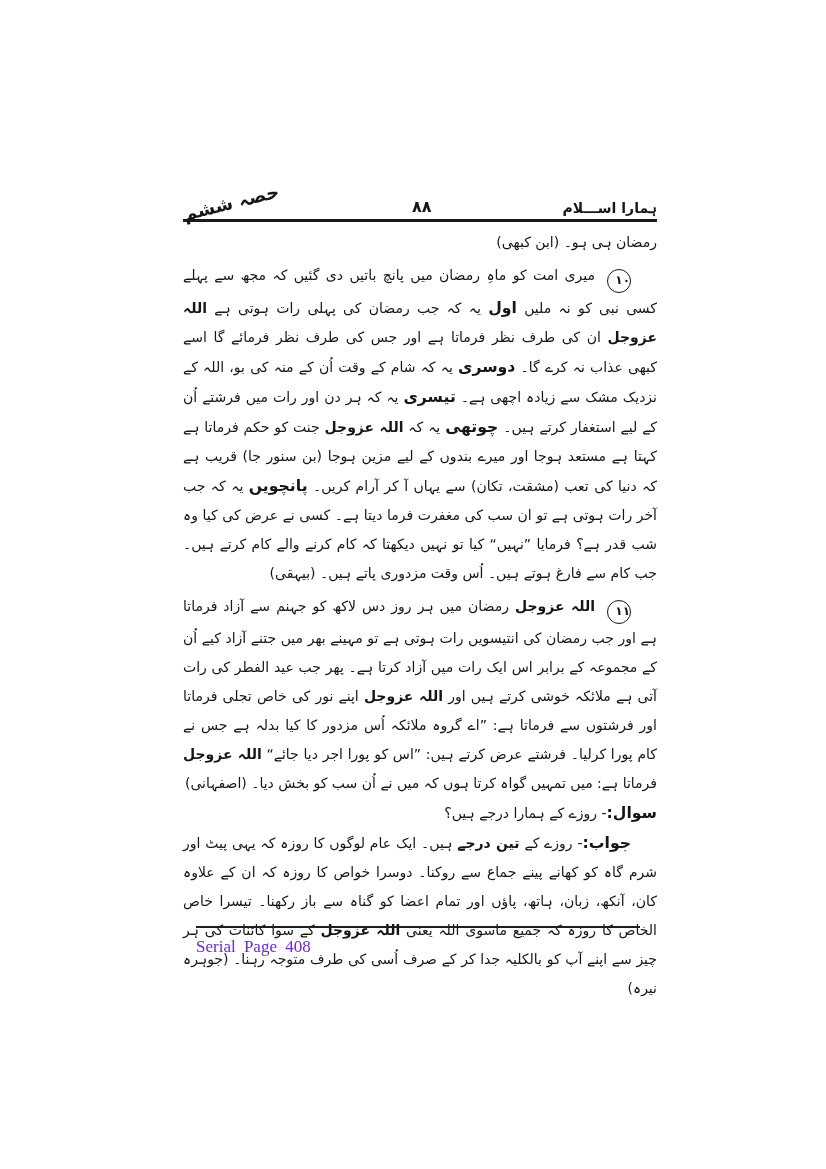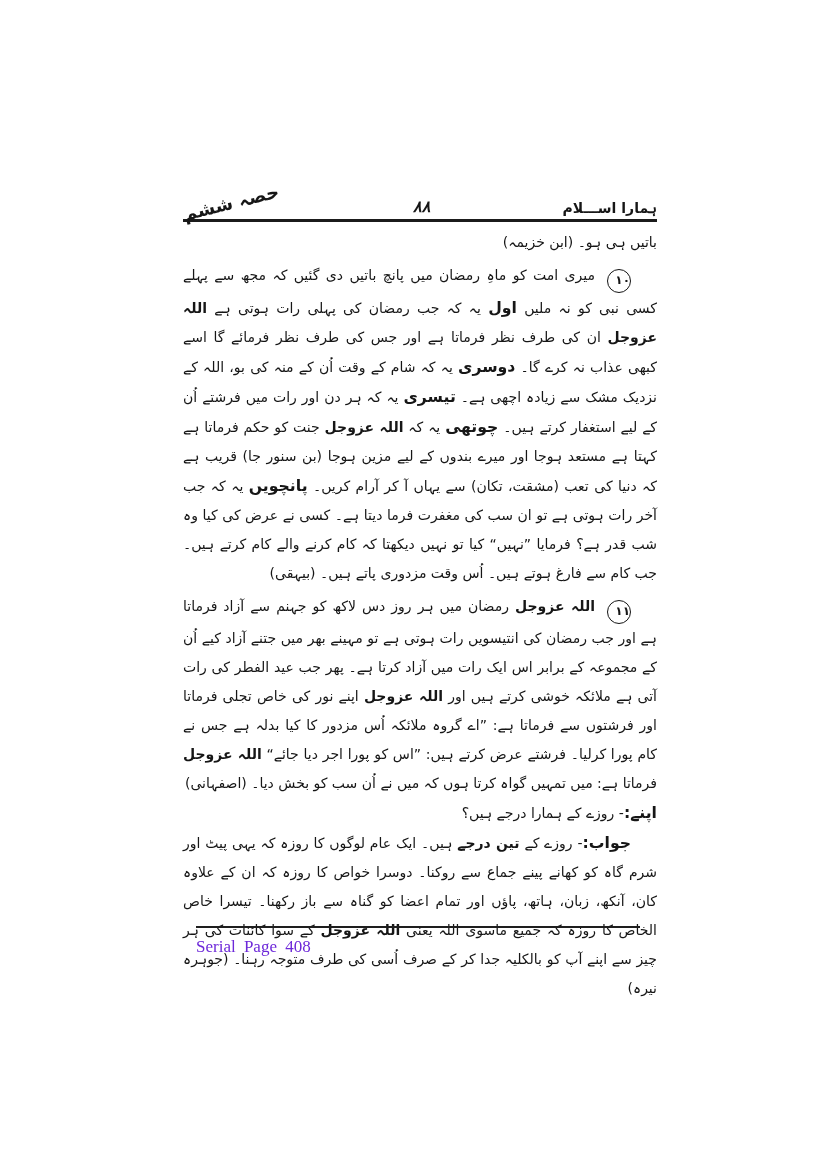--- a/index.html
+++ b/index.html
@@ -29,21 +29,20 @@
     border-bottom: 3px solid #1b1b1b;
   }
   .book-title {
     font-size: 14px;
     font-weight: bold;
     letter-spacing: 0.5px;
   }
   .page-number {
     font-size: 16px;
     font-weight: bold;
-    font-style: italic;
   }
   .part-title {
     display: inline-block;
     font-size: 18px;
     font-weight: bold;
     transform: rotate(-14deg) translateY(-3px);
     transform-origin: center;
   }
   
   .body-text {
@@ -102,27 +101,27 @@
   <div class="content">
 
     <div class="header-row">
       <span class="book-title">ہمارا اســـلام</span>
       <span class="page-number">۸۸</span>
       <span class="part-title">حصہ ششم</span>
     </div>
 
     <div class="body-text">
 
-      <p class="intro-line">باتیں ہی ہو۔ (ابن خزیمہ)</p>
+      <p class="intro-line">رمضان ہی ہو۔ (ابن کبھی)</p>
 
       <p class="para-indent"><span class="marker">۱۰</span><span><span>میری امت کو ماہِ رمضان میں پانچ باتیں دی گئیں کہ مجھ سے پہلے کسی نبی کو نہ ملیں </span><span class="seg-bold seg-large">اول</span><span> یہ کہ جب رمضان کی پہلی رات ہوتی ہے </span><span class="seg-bold">اللہ عزوجل</span><span> ان کی طرف نظر فرماتا ہے اور جس کی طرف نظر فرمائے گا اسے کبھی عذاب نہ کرے گا۔ </span><span class="seg-bold seg-large">دوسری</span><span> یہ کہ شام کے وقت اُن کے منہ کی بو، اللہ کے نزدیک مشک سے زیادہ اچھی ہے۔ </span><span class="seg-bold seg-large">تیسری</span><span> یہ کہ ہر دن اور رات میں فرشتے اُن کے لیے استغفار کرتے ہیں۔ </span><span class="seg-bold seg-large">چوتھی</span><span> یہ کہ </span><span class="seg-bold">اللہ عزوجل</span><span> جنت کو حکم فرماتا ہے کہتا ہے مستعد ہوجا اور میرے بندوں کے لیے مزین ہوجا (بن سنور جا) قریب ہے کہ دنیا کی تعب (مشقت، تکان) سے یہاں آ کر آرام کریں۔ </span><span class="seg-bold seg-large">پانچویں</span><span> یہ کہ جب آخر رات ہوتی ہے تو ان سب کی مغفرت فرما دیتا ہے۔ کسی نے عرض کی کیا وہ شب قدر ہے؟ فرمایا ”نہیں“ کیا تو نہیں دیکھتا کہ کام کرنے والے کام کرتے ہیں۔ جب کام سے فارغ ہوتے ہیں۔ اُس وقت مزدوری پاتے ہیں۔ (بیہقی)</span></span></p>
 
       <p class="para-indent"><span class="marker">۱۱</span><span><span class="seg-bold">اللہ عزوجل</span><span> رمضان میں ہر روز دس لاکھ کو جہنم سے آزاد فرماتا ہے اور جب رمضان کی انتیسویں رات ہوتی ہے تو مہینے بھر میں جتنے آزاد کیے اُن کے مجموعہ کے برابر اس ایک رات میں آزاد کرتا ہے۔ پھر جب عید الفطر کی رات آتی ہے ملائکہ خوشی کرتے ہیں اور </span><span class="seg-bold">اللہ عزوجل</span><span> اپنے نور کی خاص تجلی فرماتا اور فرشتوں سے فرماتا ہے: ”اے گروہ ملائکہ اُس مزدور کا کیا بدلہ ہے جس نے کام پورا کرلیا۔ فرشتے عرض کرتے ہیں: ”اس کو پورا اجر دیا جائے“ </span><span class="seg-bold">اللہ عزوجل</span><span> فرماتا ہے: میں تمہیں گواہ کرتا ہوں کہ میں نے اُن سب کو بخش دیا۔ (اصفہانی)</span></span></p>
 
-      <p><span class="seg-bold seg-large">اپنے:</span><span>- روزے کے ہمارا درجے ہیں؟</span></p>
+      <p><span class="seg-bold seg-large">سوال:</span><span>- روزے کے ہمارا درجے ہیں؟</span></p>
 
       <p class="para-indent"><span class="seg-bold seg-large">جواب:</span><span>- روزے کے </span><span class="seg-bold">تین درجے</span><span> ہیں۔ ایک عام لوگوں کا روزہ کہ یہی پیٹ اور شرم گاہ کو کھانے پینے جماع سے روکنا۔ دوسرا خواص کا روزہ کہ ان کے علاوہ کان، آنکھ، زبان، ہاتھ، پاؤں اور تمام اعضا کو گناہ سے باز رکھنا۔ تیسرا خاص الخاص کا روزہ کہ جمیع ماسوی اللہ یعنی </span><span class="seg-bold">اللہ عزوجل</span><span> کے سوا کائنات کی ہر چیز سے اپنے آپ کو بالکلیہ جدا کر کے صرف اُسی کی طرف متوجہ رہنا۔ (جوہرہ نیرہ)</span></p>
 
     </div>
 
   </div>
 
   <div class="footer">
     <div class="footer-rule"></div>
     <div class="serial-text">Serial Page 408</div>

